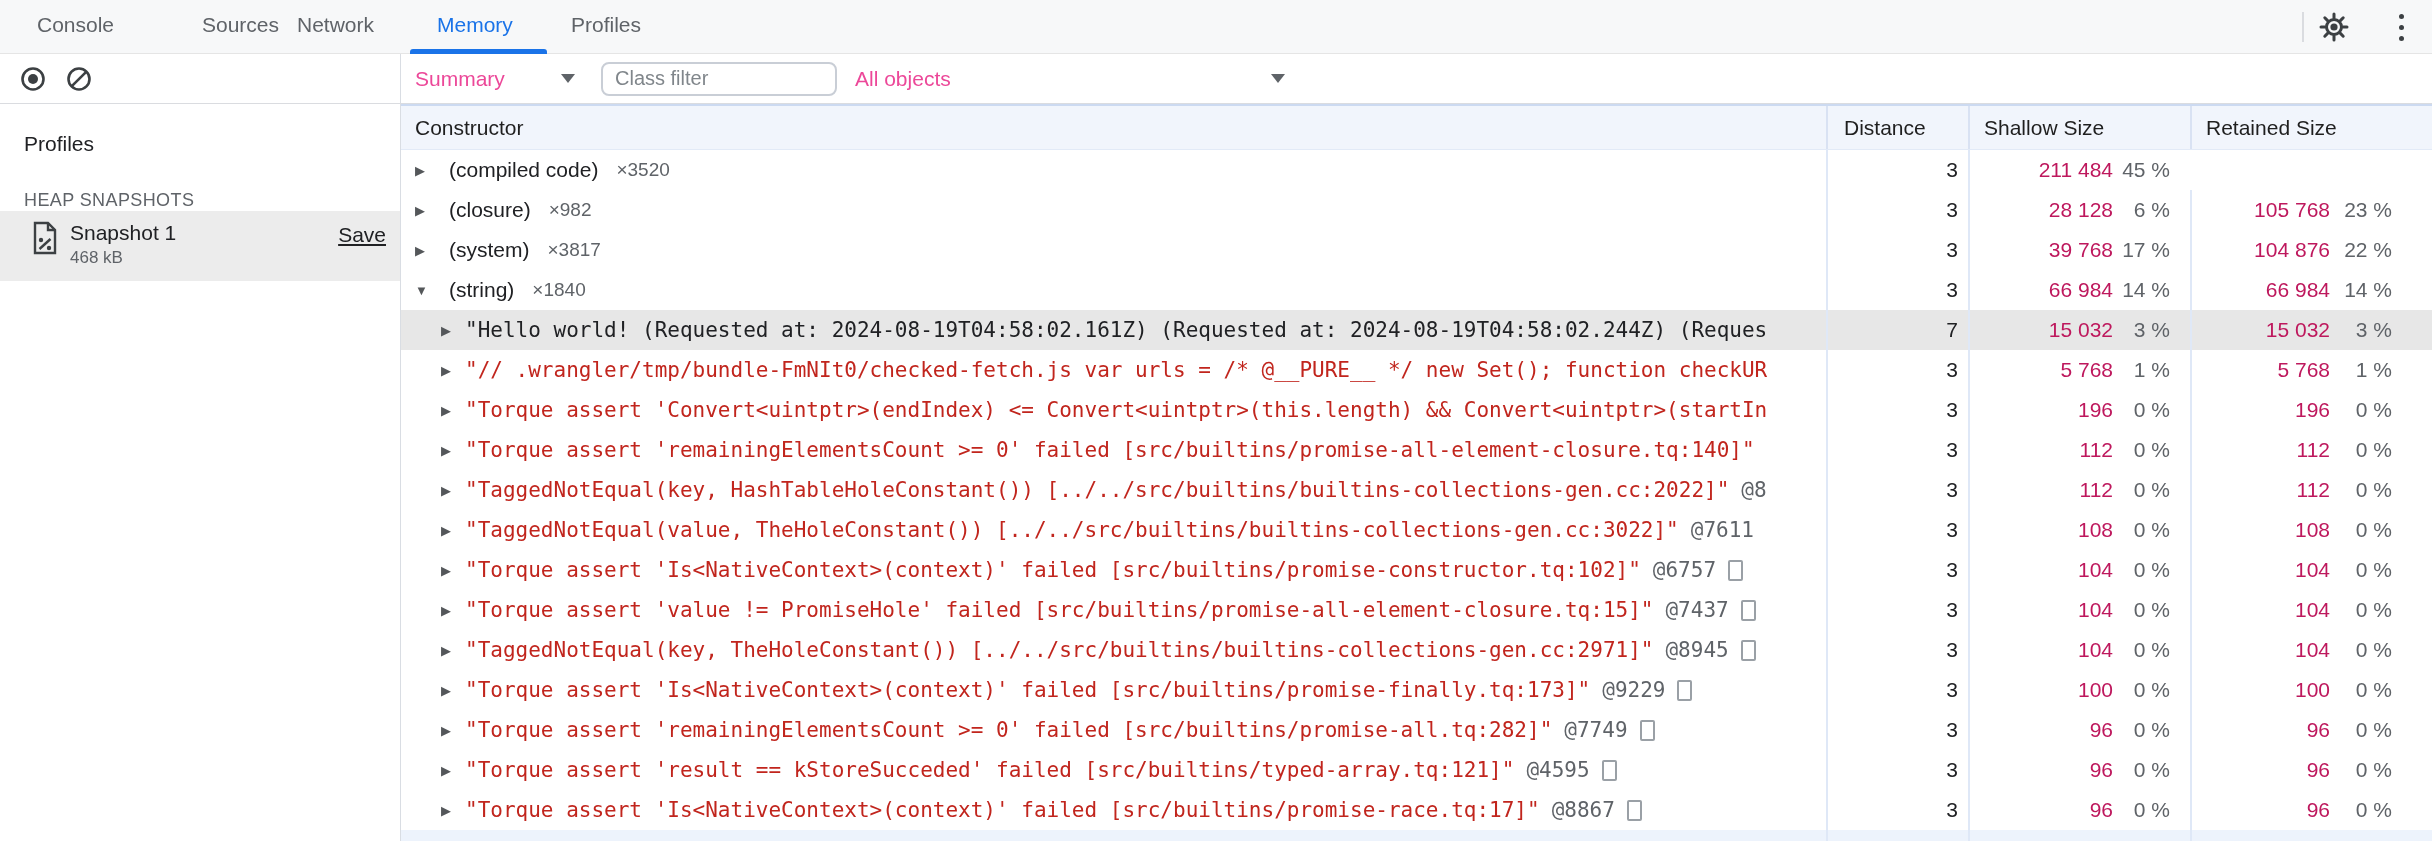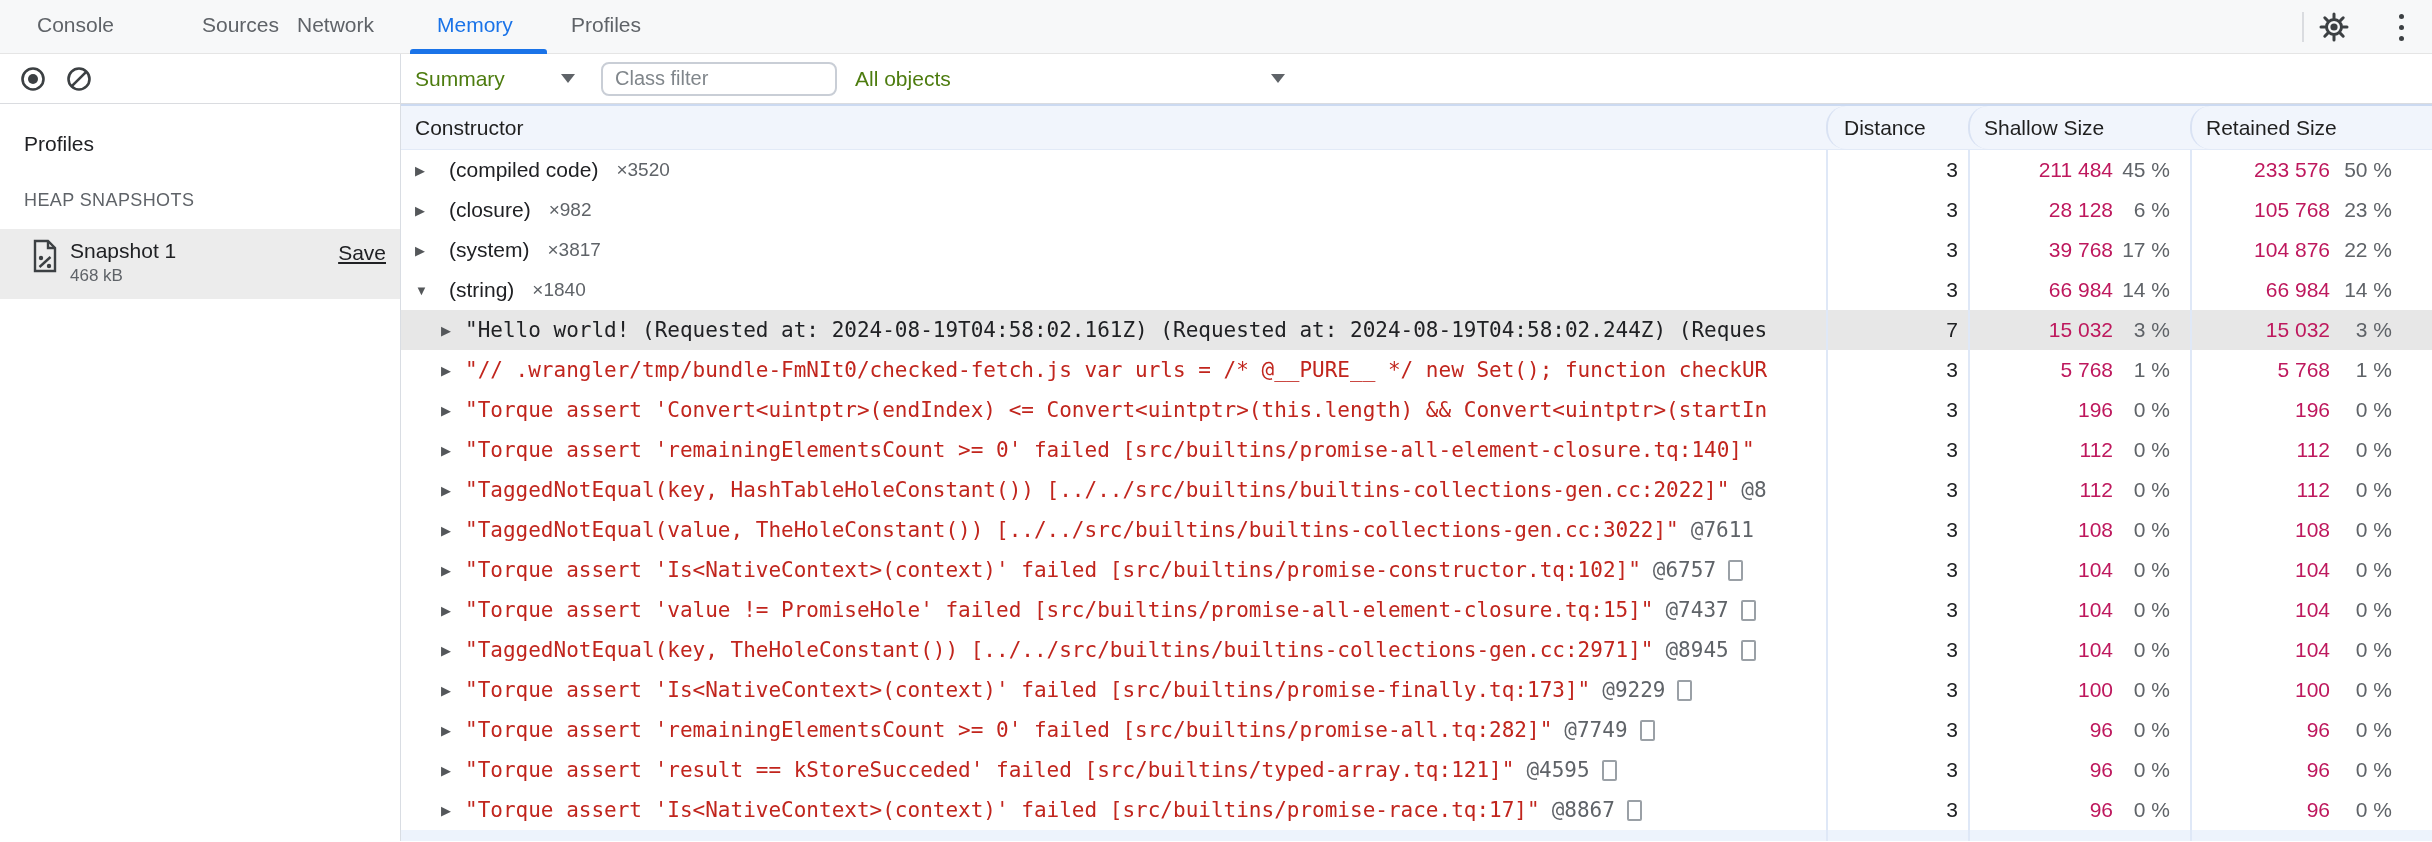--- a/index.html
+++ b/index.html
@@ -19,48 +19,48 @@
   .kebab-btn { position: absolute; left: 2392px; top: 12px; width: 18px; height: 30px;
     display: flex; flex-direction: column; align-items: center; justify-content: center; gap: 6px; }
   .kebab-btn i { width: 5px; height: 5px; border-radius: 50%; background: #3c4043; }
 
   
   .toolrow { display: flex; height: 50px; border-bottom: 1px solid #dadce0; background: #fff; }
   .side-tools { width: 401px; border-right: 1px solid #d9dde3; display: flex; align-items: center;
     padding-left: 18px; gap: 16px; flex: none; }
   .main-tools { flex: 1; display: flex; align-items: center; padding-left: 14px; }
   .tool-select { display: flex; align-items: center; justify-content: space-between; height: 100%; cursor: default; }
-  .tool-select .lbl { font-size: 21px; color: #4d7c0f; }
+  .tool-select .lbl { font-size: 21px; color: #ec4899; }
   .dd-arrow { width: 0; height: 0; border-left: 7px solid transparent; border-right: 7px solid transparent;
     border-top: 9px solid #5f6368; }
   .view-select { width: 160px; }
   .class-filter { margin-left: 26px; width: 236px; height: 34px; border: 2px solid #c9ced6;
     border-radius: 8px; font-size: 20px; padding: 0 12px; color: #202124; outline: none;
     font-family: "Liberation Sans", sans-serif; }
   .class-filter::placeholder { color: #80868b; }
   .objects-select { margin-left: 18px; width: 430px; }
 
   
   .content { display: flex; height: 737px; }
   .sidebar { width: 401px; flex: none; border-right: 1px solid #d9dde3; background: #fff; }
   .profiles-title { font-size: 21px; color: #202124; padding: 28px 0 0 24px; }
   .heap-title { font-size: 18px; color: #5f6368; letter-spacing: 0.4px; padding: 34px 0 0 24px; }
-  .snapshot-item { margin-top: 18px; height: 70px; background: #ececec; position: relative;
+  .snapshot-item { height: 70px; background: #ececec; position: relative;
     display: flex; align-items: flex-start; padding: 10px 14px 0 32px; cursor: default; }
   .snap-texts { margin-left: 12px; }
   .snap-name { font-size: 21px; color: #202124; }
   .snap-size { font-size: 17px; color: #5f6368; margin-top: 3px; }
   .snap-save { position: absolute; right: 14px; top: 12px; font-size: 21px; color: #202124;
     text-decoration: underline; cursor: pointer; }
 
   
   .grid { flex: 1; display: flex; flex-direction: column; background: #fff; }
   .grid-header { display: flex; height: 46px; background: #f1f5fc; border-top: 2px solid #ccdaf1;
     border-bottom: 1px solid #e2eaf7; align-items: center; flex: none; }
-  .grid-header .hc { font-size: 21px; color: #1f1f1f; height: 100%; display: flex; align-items: center; border-radius: 20px; }
+  .grid-header .hc { font-size: 21px; color: #1f1f1f; height: 100%; display: flex; align-items: center; }
   .hc-ctor { width: 1425px; padding-left: 14px; }
   .hc-dist { width: 142px; border-left: 2px solid #d9e2f3; padding-left: 16px; }
   .hc-shallow { width: 222px; border-left: 2px solid #d9e2f3; padding-left: 14px; }
   .hc-ret { width: 242px; border-left: 2px solid #d9e2f3; padding-left: 14px; }
 
   .grid-body { flex: 1; overflow: hidden; }
   .row { display: flex; height: 40px; align-items: stretch; background: #fff; cursor: default; }
   .row.selected { background: #e7e7e7; }
   .cell { display: flex; align-items: center; overflow: hidden; white-space: nowrap; }
   .c-ctor { width: 1425px; padding-left: 14px; }
@@ -180,24 +180,20 @@
     <div class="cell c-ctor">
       <span class="tri">▶</span>
       <span class="cname">(compiled code)</span>
       <span class="ccount">×3520</span>
     </div>
     <div class="cell c-dist">3</div>
     <div class="cell c-size">
       <span class="val">211 484</span>
       <span class="pct">45 %</span>
     </div>
-    <div class="cell c-size c-ret">
-      <span class="val">233 576</span>
-      <span class="pct">50 %</span>
-    </div>
   </div>
 
   <div class="row group">
     <div class="cell c-ctor">
       <span class="tri">▶</span>
       <span class="cname">(closure)</span>
       <span class="ccount">×982</span>
     </div>
     <div class="cell c-dist">3</div>
     <div class="cell c-size">

